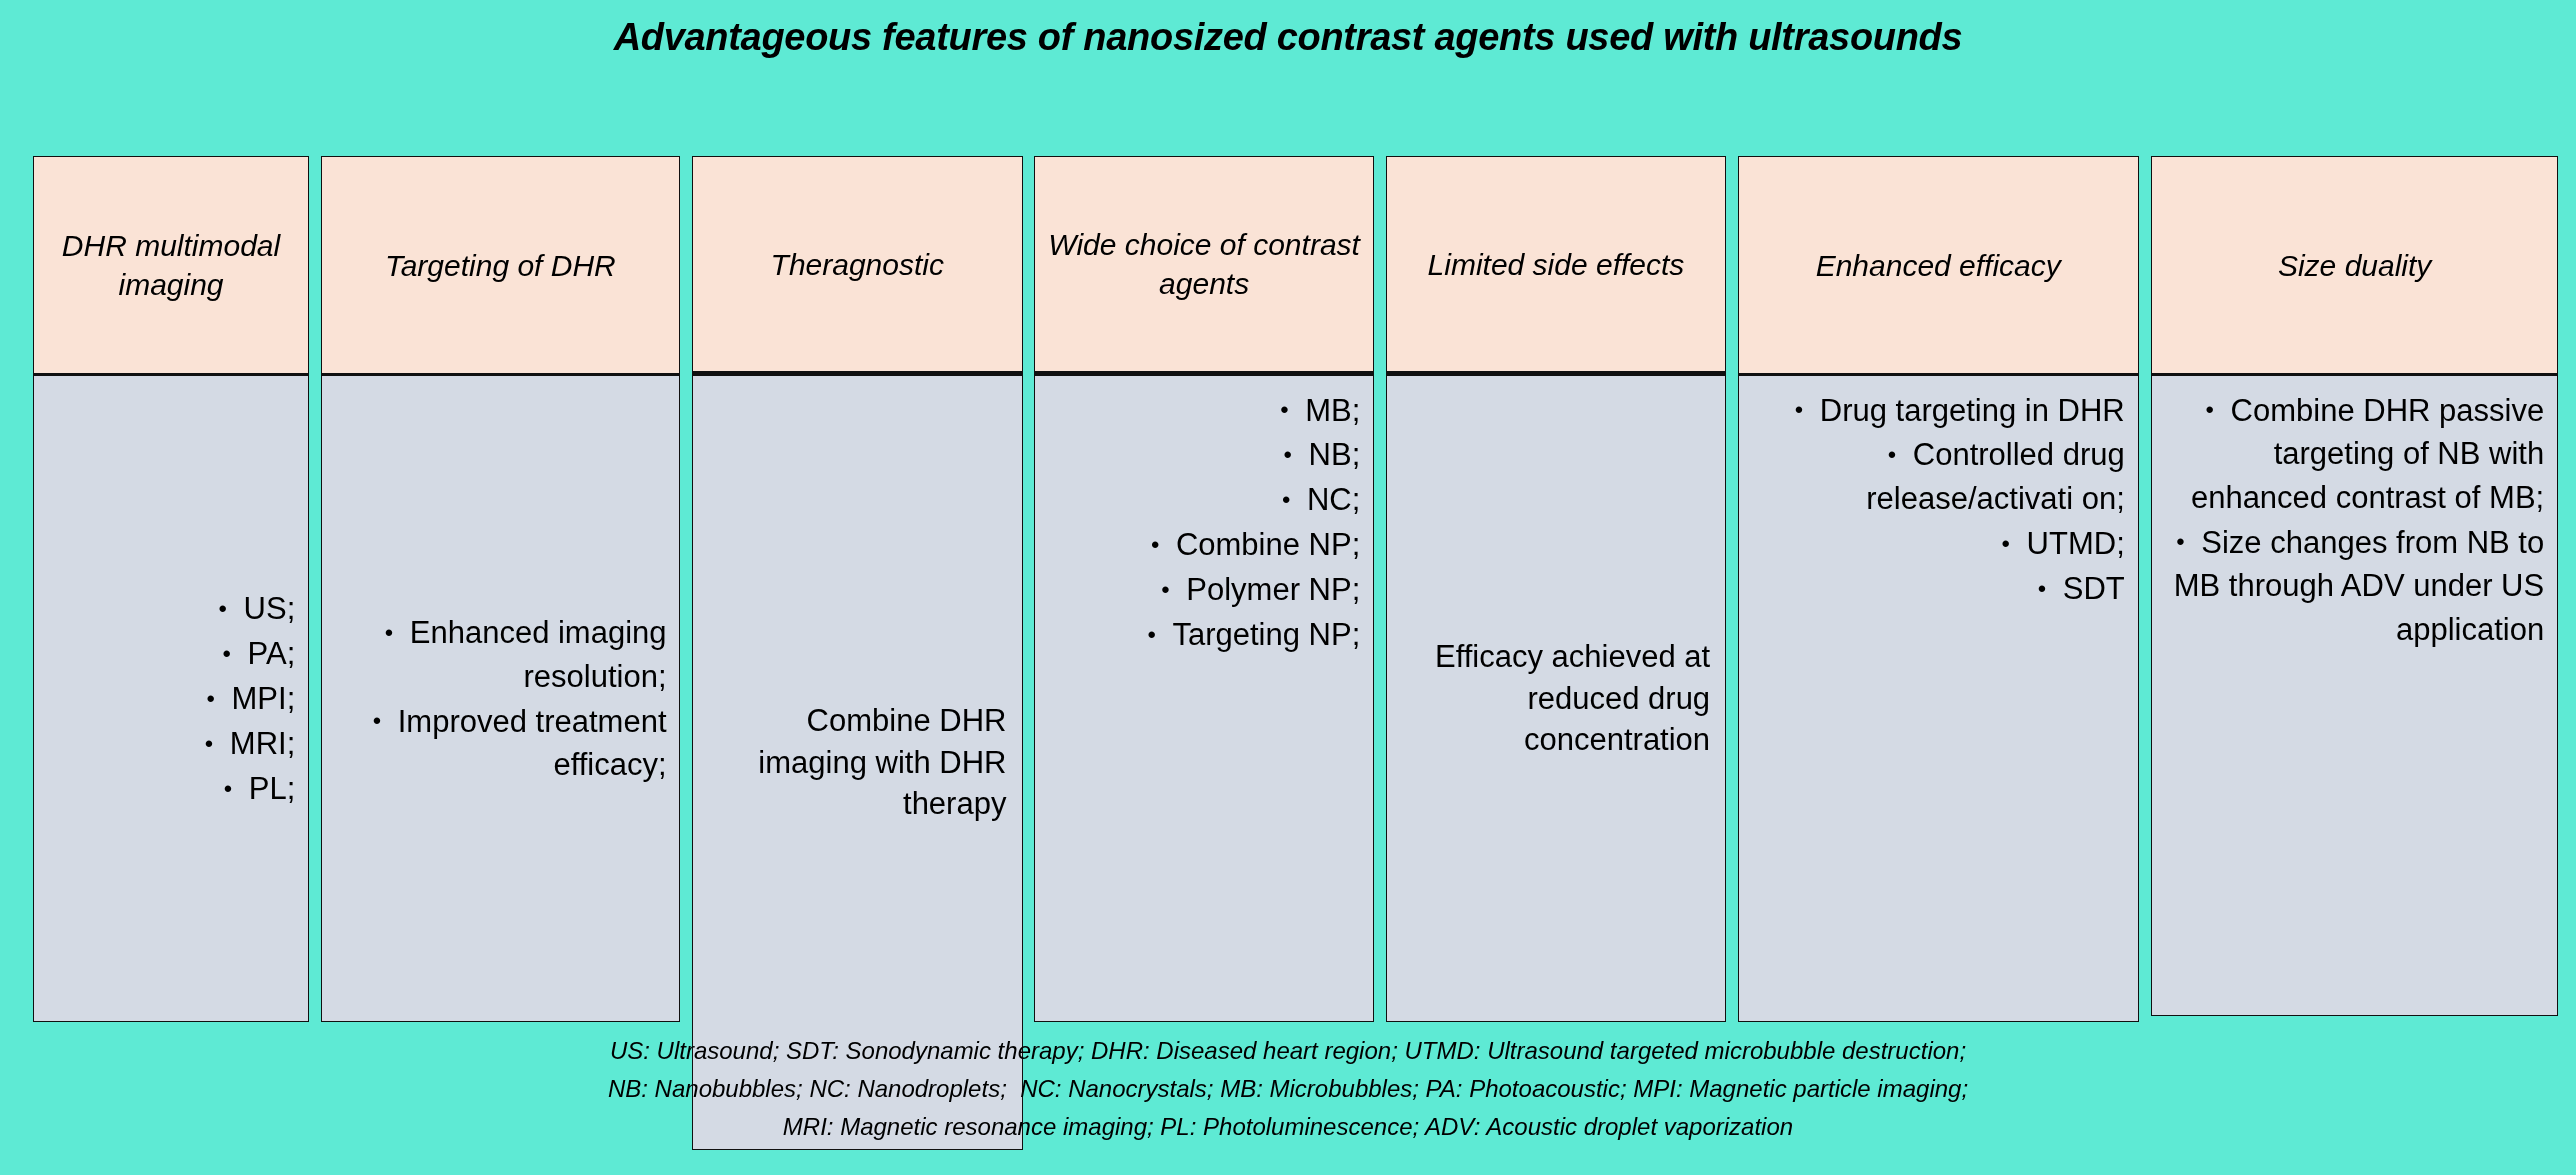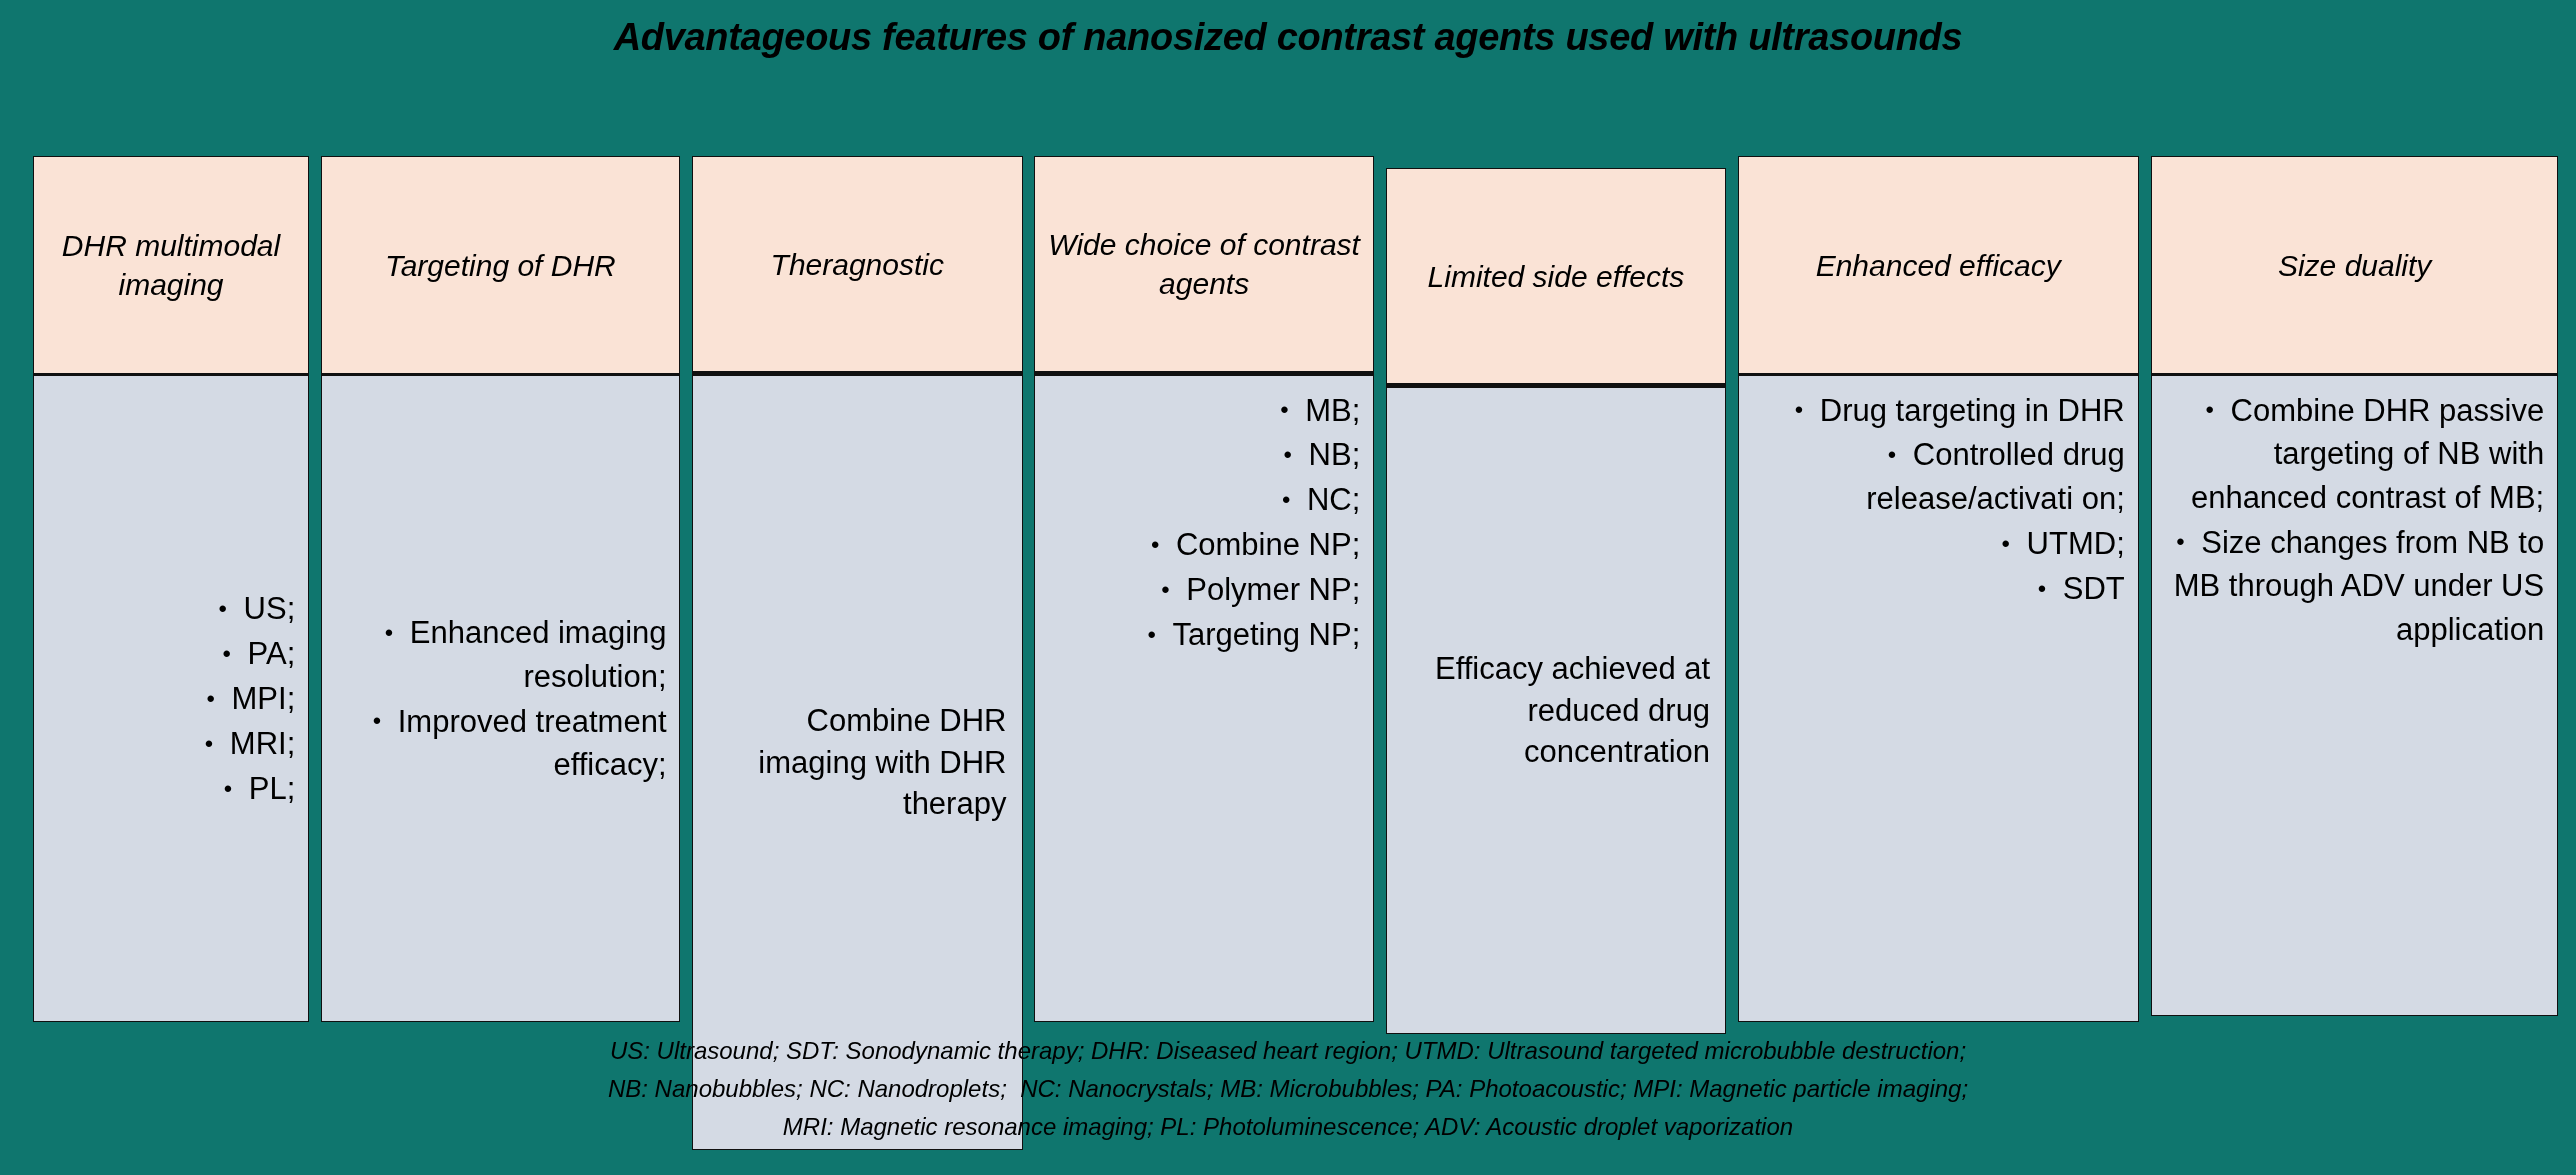--- a/index.html
+++ b/index.html
@@ -13,21 +13,21 @@
     font-family: "Liberation Sans", sans-serif;
     color: #000000;
     position: relative;
     overflow: hidden;
   }
 
   #page {
     position: relative;
     width: 2576px;
     height: 1175px;
-    background: #0f766e;
+    background: #5eead4;
   }
 
   
   .title {
     position: absolute;
     top: 14px;
     left: 0;
     width: 2576px;
     text-align: center;
     font-style: italic;
@@ -58,21 +58,21 @@
     flex-direction: column;
     overflow: hidden;
   }
   .col:last-child { margin-right: 0; }
 
   
   .col-1 { width: 361px; height: 866px; }
   .col-2 { width: 277px; height: 866px; }
   .col-3 { width: 332px; height: 994px; }
   .col-4 { width: 341px; height: 866px; }
-  .col-5 { width: 342px; height: 866px; margin-top: 12px; }
+  .col-5 { width: 342px; height: 866px; }
   .col-6 { width: 402px; height: 866px; }
   .col-7 { width: 408px; height: 860px; margin-left: 1.3px; }
 
   .col-head {
     background: #fae3d6;
     border-bottom: 3.8px solid #101010;
     display: flex;
     align-items: center;
     justify-content: center;
     text-align: center;

